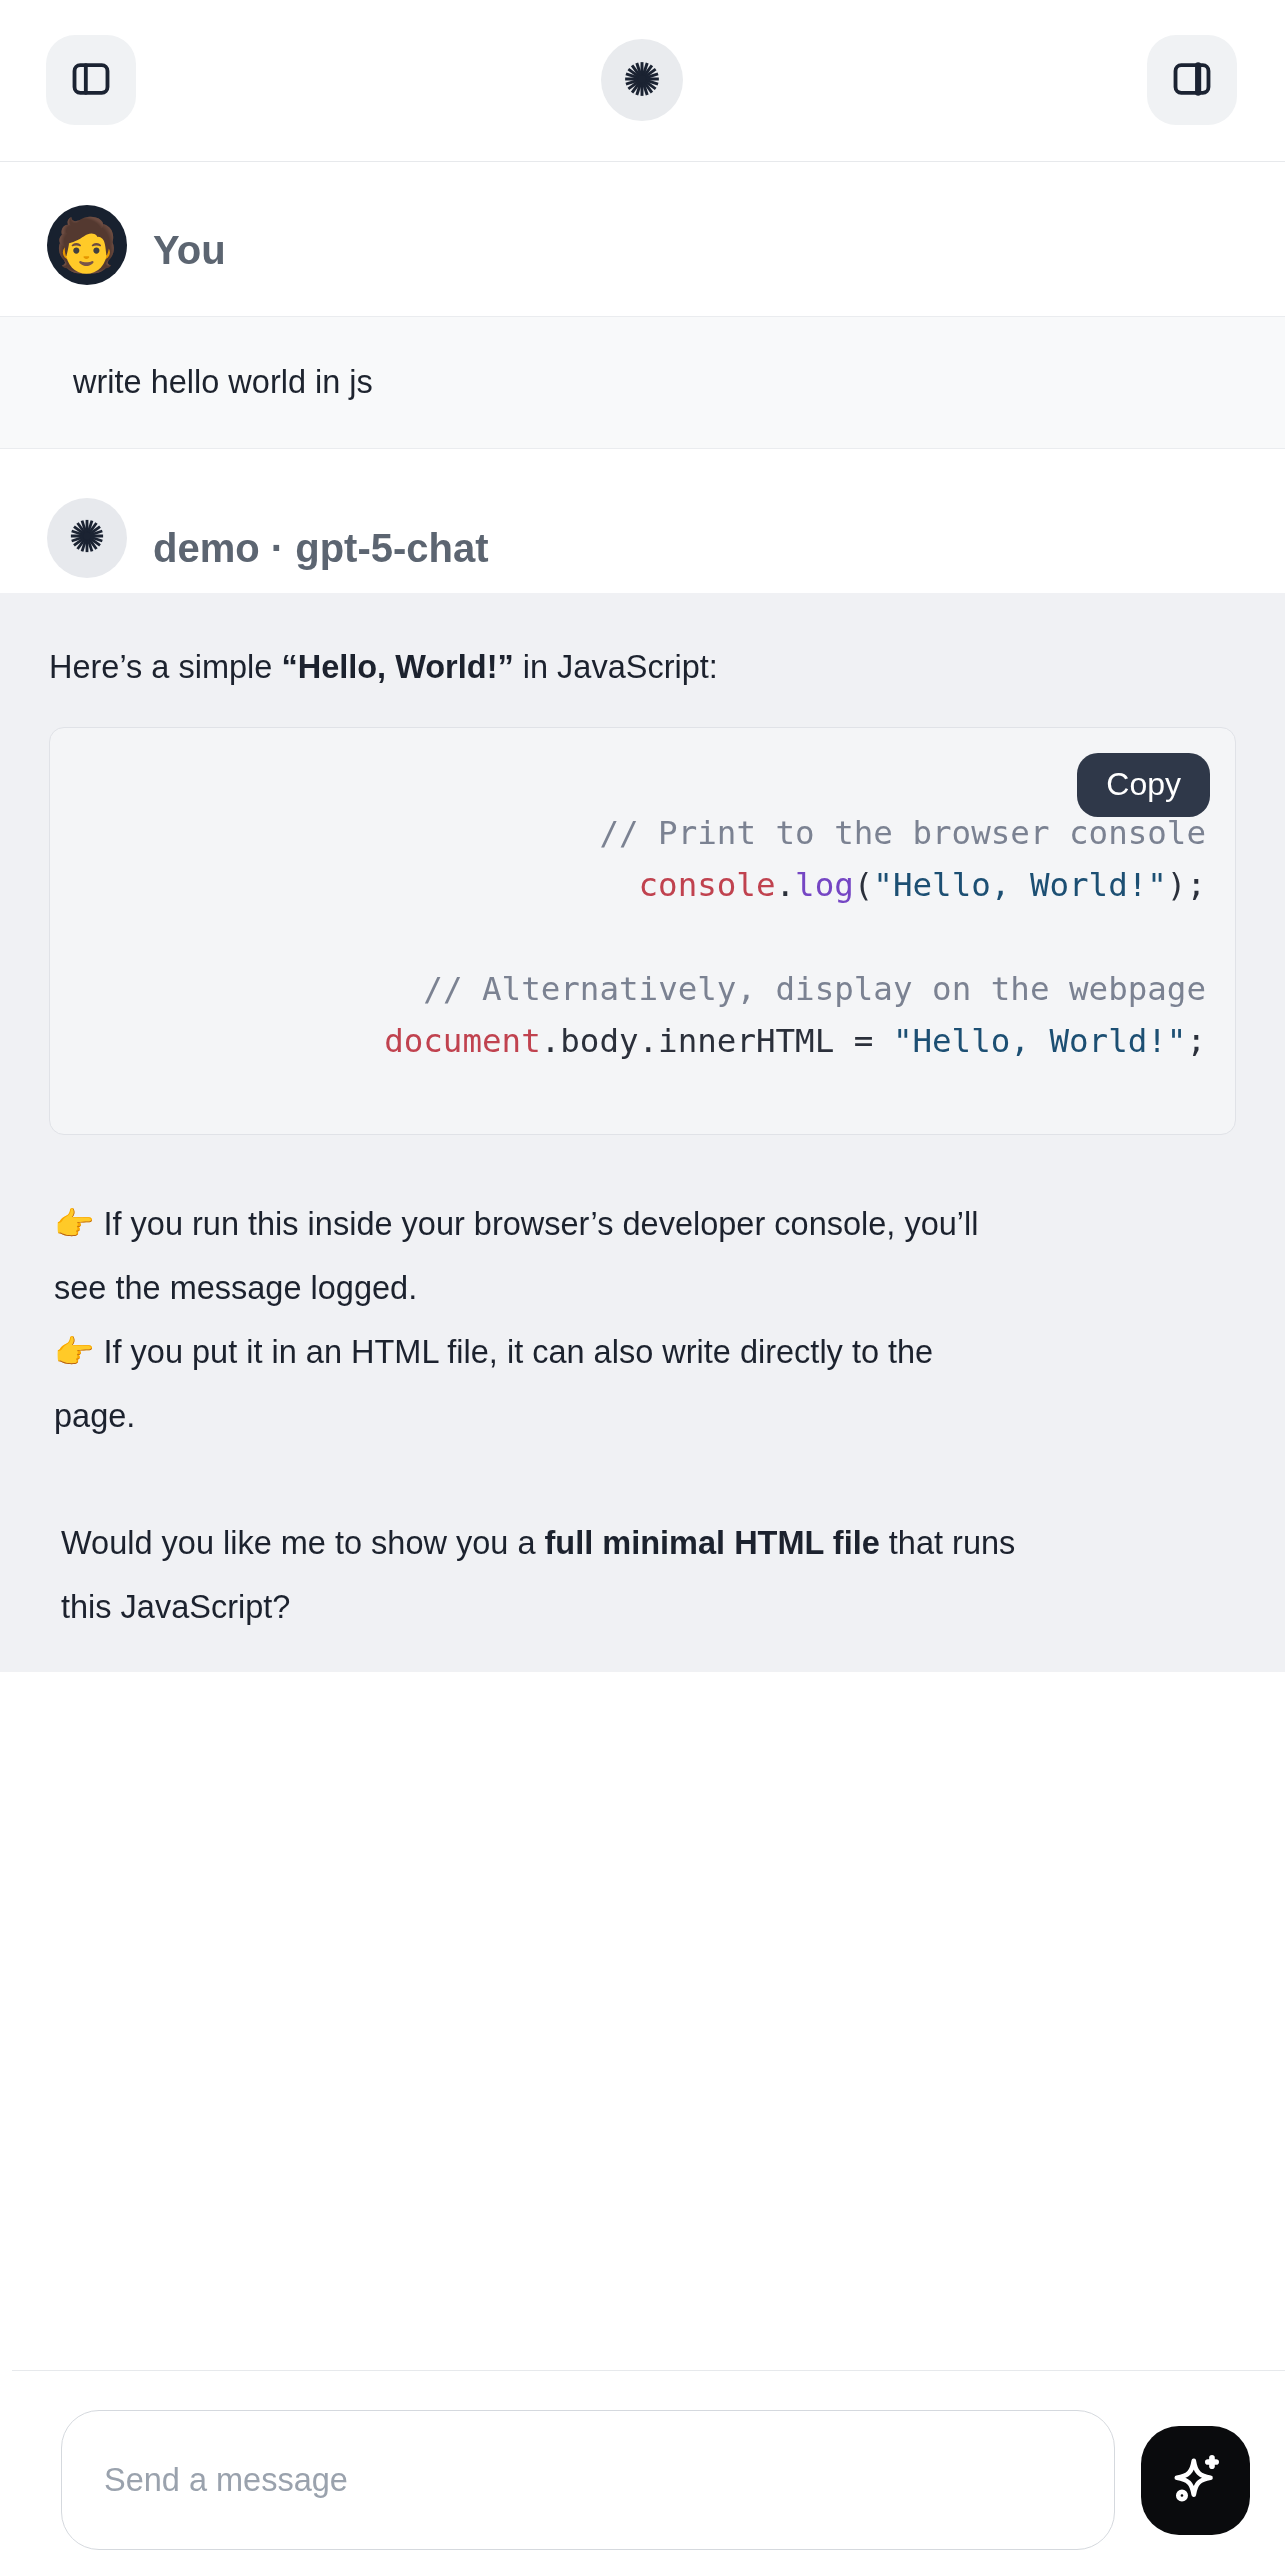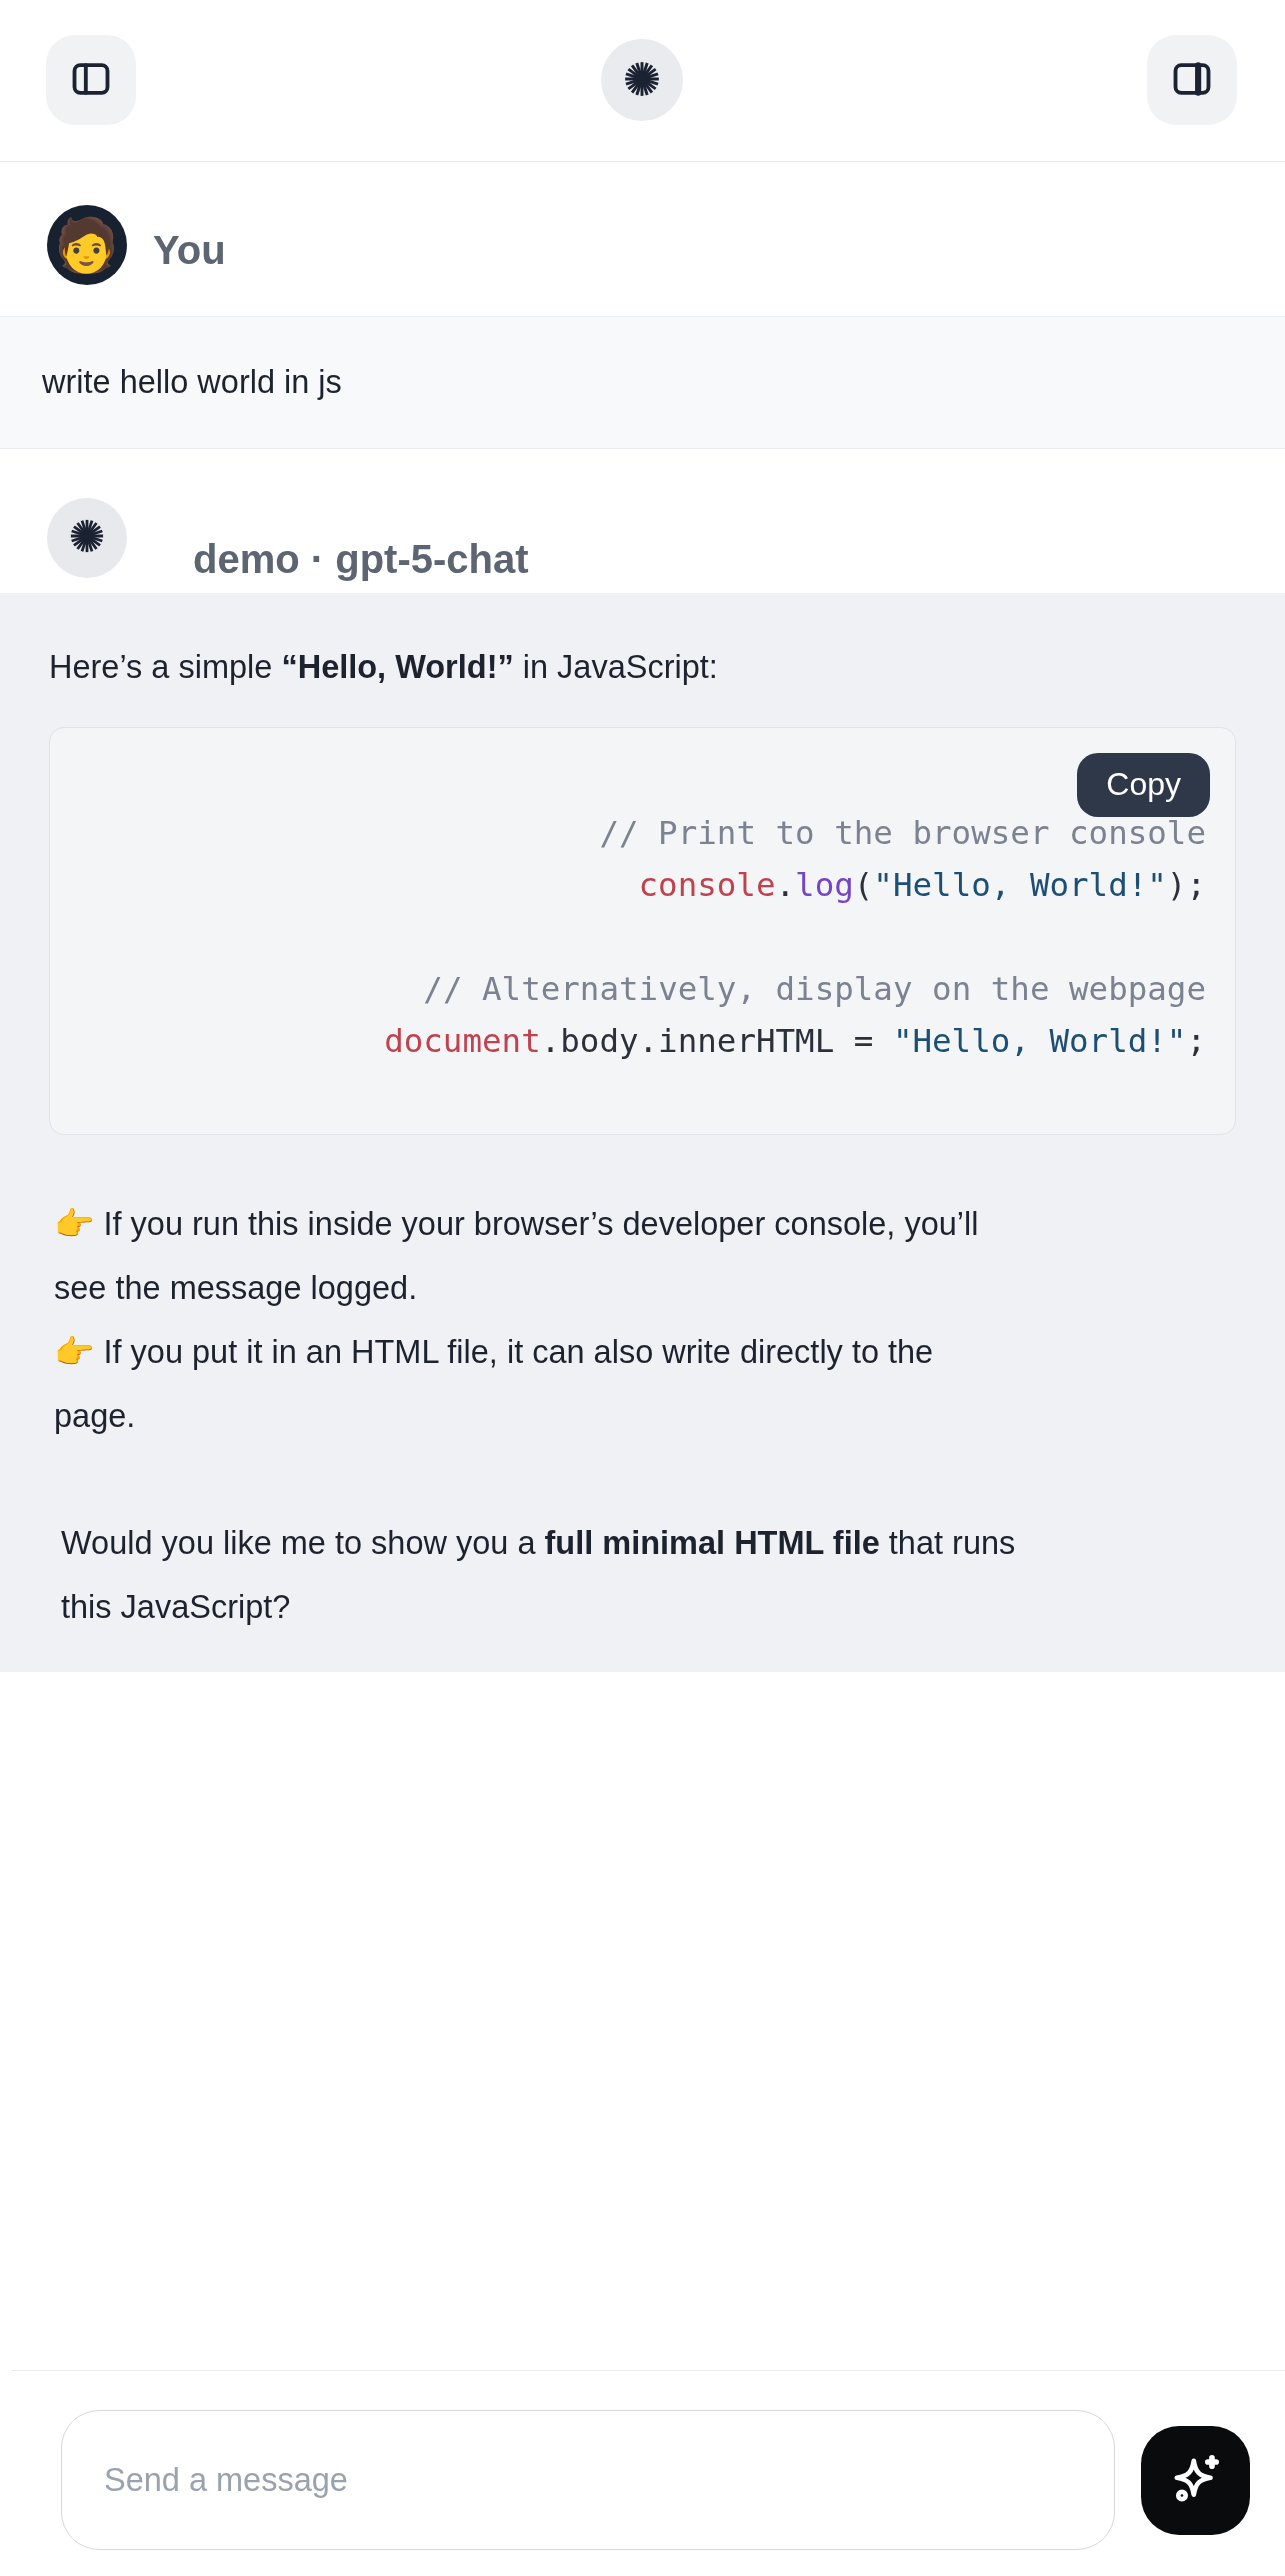--- a/index.html
+++ b/index.html
@@ -17,25 +17,25 @@
   .btn-left  { left: 46px;  top: 35px; width: 90px; height: 90px; border-radius: 29px; background: #f0f2f4; }
   .btn-center{ left: 601px; top: 39px; width: 82px; height: 82px; border-radius: 50%;  background: #e9ebee; }
   .btn-right { left: 1147px;top: 35px; width: 90px; height: 90px; border-radius: 29px; background: #f0f2f4; }
   
   .avatar { position: absolute; width: 80px; height: 80px; border-radius: 50%;
             display: flex; align-items: center; justify-content: center; }
   .avatar-user { left: 47px; top: 205px; background: #18212f; font-size: 52px; line-height: 1; }
   .avatar-assistant { left: 47px; top: 498px; background: #e7e9ed; }
   .row-label { position: absolute; left: 153px; font-size: 40px; font-weight: 700; color: #5c6571; }
   .label-user { top: 228px; }
-  .label-model { top: 537px; margin-left: 40px; }
+  .label-model { top: 526px; }
   
   .user-band { position: absolute; left: 0; top: 316px; width: 100%; height: 133px;
                background: #f8f9fa; border-top: 1.9px solid #eaecef; border-bottom: 1.9px solid #eaecef;
-               display: flex; align-items: center; padding: 0 42px; font-size: 32.5px; color: #1d232e; }
+               display: flex; align-items: center; padding: 0 73px; font-size: 32.5px; color: #1d232e; }
   
   .assistant-band { position: absolute; left: 0; top: 593px; width: 100%; height: 1079px;
                     background: #f0f1f4; padding: 0 49px; font-size: 32.5px; line-height: 64px; color: #1c222e; }
   .p1 { margin: 0; padding-top: 42px; }
   .b { font-weight: 700; }
   .code-card { position: relative; margin-top: 28px; background: #f4f5f7;
                border: 1.9px solid #e0e2e7; border-radius: 15px; }
   .copy-btn { position: absolute; top: 25px; right: 25px; background: #2f3849; color: #ffffff;
               border: none; border-radius: 21px; font-size: 32px; padding: 13.4px 29px;
               font-family: "Liberation Sans", sans-serif; cursor: pointer; }

